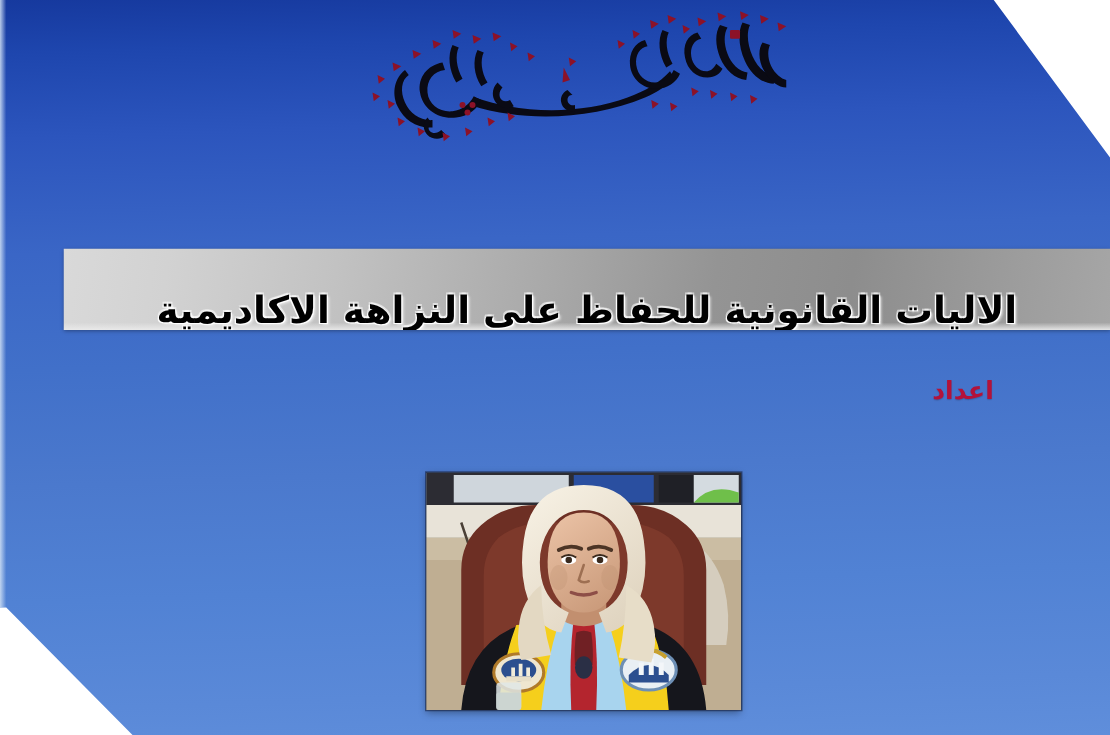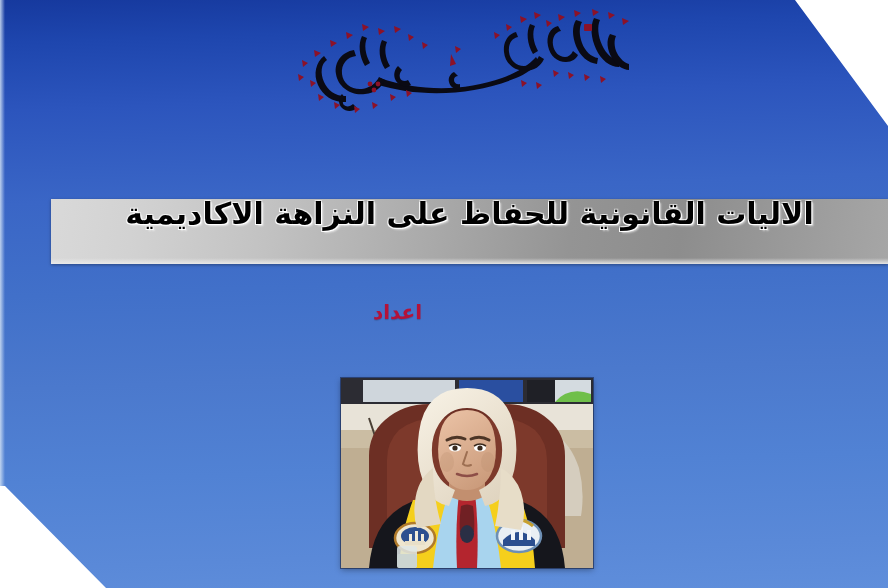--- a/index.html
+++ b/index.html
@@ -63,21 +63,21 @@
         #d9d9d9 0%,
         #d2d2d2 10%,
         #c2c2c2 26%,
         #a9a9a9 46%,
         #949494 62%,
         #8d8d8d 75%,
         #9a9a9a 88%,
         #a6a6a6 100%);
     box-shadow: 0 1px 3px rgba(0,0,0,.35);
     display: flex;
-    align-items: flex-start;
+    align-items: flex-end;
     justify-content: center;
     direction: rtl;
     overflow: hidden;
   }
   .title-banner::after {
     content: "";
     position: absolute;
     left: 0; right: 0; bottom: 0;
     height: 6px;
     background: linear-gradient(180deg, rgba(255,255,255,0), rgba(235,235,235,.9));
@@ -99,21 +99,20 @@
     position: relative;
     z-index: 2;
   }
 
   
   .author-block {
     position: absolute;
     left: 0;
     top: 300px;
     width: 795px;
-    text-align: center;
     direction: rtl;
   }
   .author-role {
     font-size: 20px;
     font-weight: bold;
     color: #b3123a;
     line-height: 1.25;
     margin: 0 0 3px 0;
     text-shadow: 0 1px 1px rgba(0,0,0,.18);
   }

